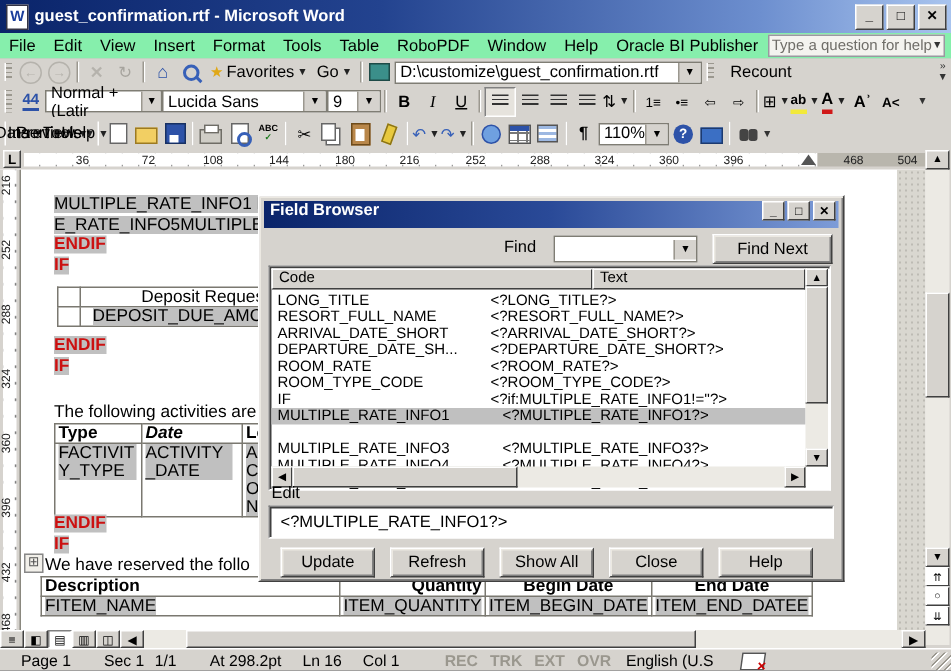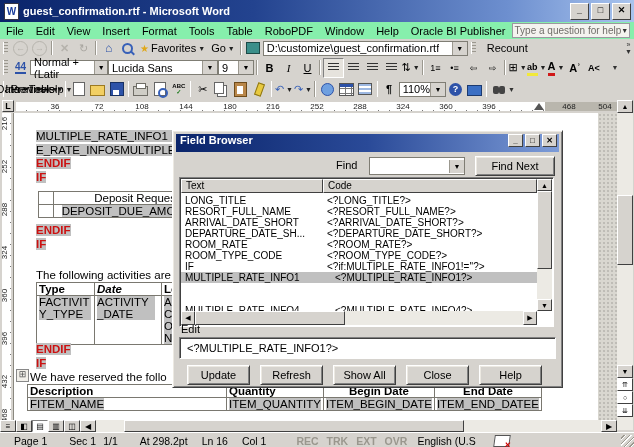--- a/index.html
+++ b/index.html
@@ -456,21 +456,21 @@
       </table>
     <div class="doc abs" style="left:36px;top:230px;"><span class="hl red">ENDIF</span></div>
     <div class="doc abs" style="left:36px;top:244px;"><span class="hl red">IF</span></div>
 
     <span class="thandle" style="left:16px;top:256px;">⊞</span>
     <div class="doc abs" style="left:30px;top:258px;">We have reserved the follo</div>
     <table class="wtable" style="left:27px;top:271px;">
       <tbody>
           <tr>
         <td class="bold" style="width:194px;">Description</td>
-        <td class="bold" style="width:58px;text-align:left;">Quantity</td>
+        <td class="bold" style="width:58px;text-align:right;">Quantity</td>
         <td class="bold" style="width:79px;text-align:center;">Begin Date</td>
         <td class="bold" style="width:83px;text-align:center;">End Date</td>
       </tr>
       <tr>
         <td><span class="hl">FITEM_NAME</span></td>
         <td style="text-align:right;"><span class="hl">ITEM_QUANTITY</span></td>
         <td><span class="hl">ITEM_BEGIN_DATE</span></td>
         <td><span class="hl">ITEM_END_DATEE</span></td>
       </tr>
     </tbody>
@@ -528,22 +528,22 @@
     <span class="abs" style="left:163px;top:28px;font-size:11px;">Find</span>
     <span class="combo abs" style="left:196px;top:26px;width:96px;height:18px;background:#fff;">
       <span class="dn">▼</span>
     </span>
     <span class="btn abs" style="left:302px;top:25px;width:80px;height:20px;">
       <span>Find Next</span>
     </span>
 
     <div class="listbox">
       <div class="lhead">
+        <span class="lhcell" style="flex:1;">Code</span>
         <span class="lhcell" style="width:142px;">Text</span>
-        <span class="lhcell" style="flex:1;">Code</span>
       </div>
       <div class="drow" style="top:17px;">
           <span class="c1">LONG_TITLE</span>
           <span class="c2">&lt;?LONG_TITLE?&gt;</span>
         </div>
       <div class="drow" style="top:28px;">
           <span class="c1">RESORT_FULL_NAME</span>
           <span class="c2">&lt;?RESORT_FULL_NAME?&gt;</span>
         </div>
       <div class="drow" style="top:39px;">
@@ -562,20 +562,24 @@
           <span class="c1">ROOM_RATE</span>
           <span class="c2">&lt;?ROOM_RATE?&gt;</span>
         </div>
       <div class="drow" style="top:83px;">
           <span class="c1">IF</span>
           <span class="c2">&lt;?if:MULTIPLE_RATE_INFO1!=''?&gt;</span>
         </div>
       <div class="drow sel" style="top:94px;">
           <span class="c1">MULTIPLE_RATE_INFO1</span>
           <span class="c2 ind">&lt;?MULTIPLE_RATE_INFO1?&gt;</span>
+        </div>
+      <div class="drow" style="top:116px;">
+          <span class="c1">MULTIPLE_RATE_INFO3</span>
+          <span class="c2 ind">&lt;?MULTIPLE_RATE_INFO3?&gt;</span>
         </div>
       <div class="drow" style="top:127px;">
           <span class="c1">MULTIPLE_RATE_INFO4</span>
           <span class="c2 ind">&lt;?MULTIPLE_RATE_INFO4?&gt;</span>
         </div>
       <div class="drow" style="top:138px;">
           <span class="c1">MULTIPLE_RATE_INFO5</span>
           <span class="c2 ind">&lt;?MULTIPLE_RATE_INFO5?&gt;</span>
         </div>
       <div class="dvscroll">

